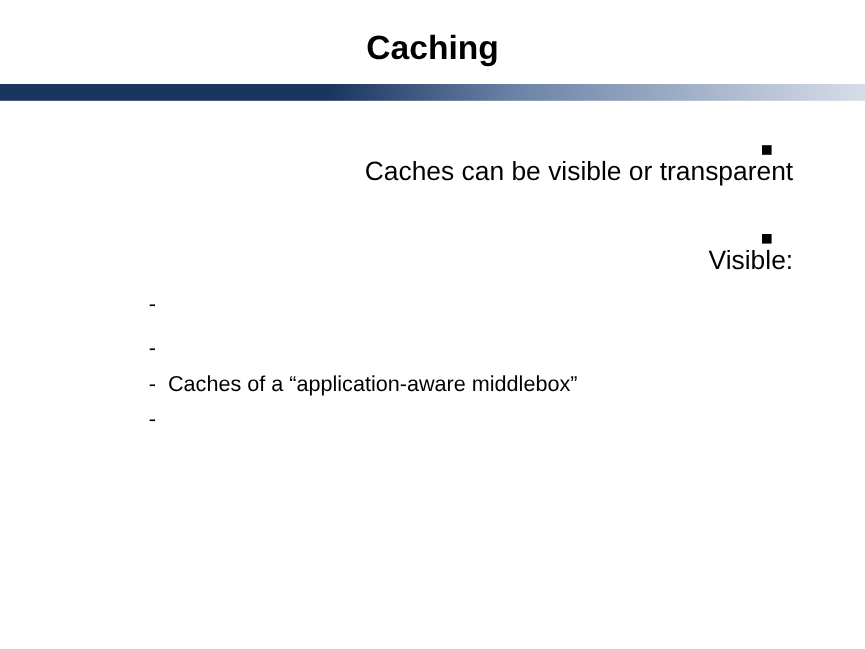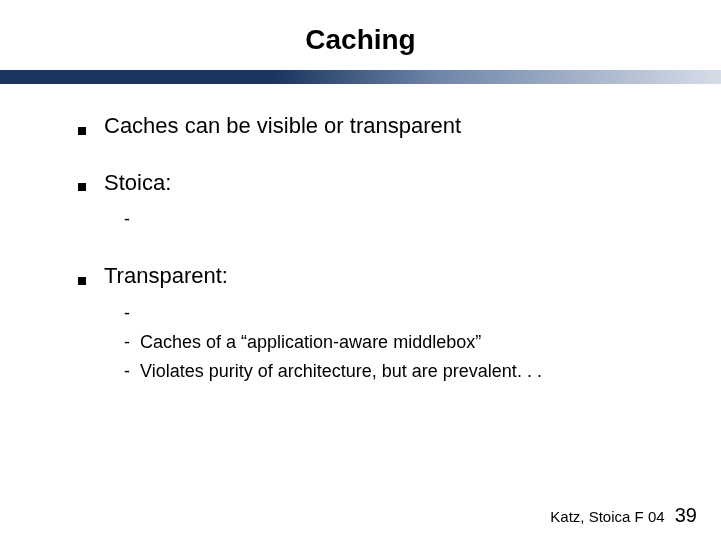--- a/index.html
+++ b/index.html
@@ -1,21 +1,21 @@
 <!DOCTYPE html>
 <html><head>
 <meta charset="utf-8">
 <style>
   * { margin: 0; padding: 0; box-sizing: border-box; }
   html, body { width: 721px; height: 541px; font-family: Arial, Helvetica, sans-serif; background: #fff; color: #000; }
   .slide { position: relative; width: 721px; height: 541px; }
   .title { text-align: center; font-size: 28px; font-weight: bold; padding-top: 24px; padding-bottom: 14px; }
   .rule { height: 14px; width: 100%; background: linear-gradient(to right, #1a355e 0%, #1a355e 38%, #6d84a8 60%, #d7dde8 100%); }
   .content { padding: 28px 60px 0 78px; }
-  .bullet-row { display: flex; align-items: center; margin-bottom: 28px; }
+  .bullet-row { display: flex; align-items: flex-end; margin-bottom: 28px; flex-direction: column; }
   .bullet-marker { width: 8px; height: 8px; background: #000; margin-top: 9px; margin-right: 18px; flex-shrink: 0; }
   .bullet-text { font-size: 22px; line-height: 1.3; }
   .sublist { margin-left: 46px; margin-top: -18px; margin-bottom: 30px; }
   .sub-row { display: flex; align-items: flex-start; margin-bottom: 4px; }
   .sub-dash { font-size: 18px; margin-right: 10px; line-height: 1.4; }
   .sub-text { font-size: 18px; line-height: 1.4; }
   .footer { position: absolute; bottom: 14px; right: 24px; font-size: 15px; }
   .footer-author { font-size: 15px; }
   .footer-page { font-size: 20px; margin-left: 6px; }
 </style>
@@ -28,45 +28,36 @@
 
   <div class="content">
 
     <div class="bullet-row">
       <div class="bullet-marker"></div>
       <div class="bullet-text">Caches can be visible or transparent</div>
     </div>
 
     <div class="bullet-row">
       <div class="bullet-marker"></div>
-      <div class="bullet-text">Stoica:</div>
+      <div class="bullet-text">Visible:</div>
     </div>
     <div class="sublist">
       <div class="sub-row">
         <div class="sub-dash">-</div>
       </div>
     </div>
 
-    <div class="bullet-row">
-      <div class="bullet-marker"></div>
-      <div class="bullet-text">Transparent:</div>
-    </div>
     <div class="sublist">
       <div class="sub-row">
         <div class="sub-dash">-</div>
       </div>
       <div class="sub-row">
         <div class="sub-dash">-</div>
         <div class="sub-text">Caches of a “application-aware middlebox”</div>
       </div>
       <div class="sub-row">
         <div class="sub-dash">-</div>
-        <div class="sub-text">Violates purity of architecture, but are prevalent. . .</div>
       </div>
     </div>
 
   </div>
 
-  <div class="footer">
-    <span class="footer-author">Katz, Stoica F 04</span>
-    <span class="footer-page">39</span>
-  </div>
 </div>
 
 </body></html>

